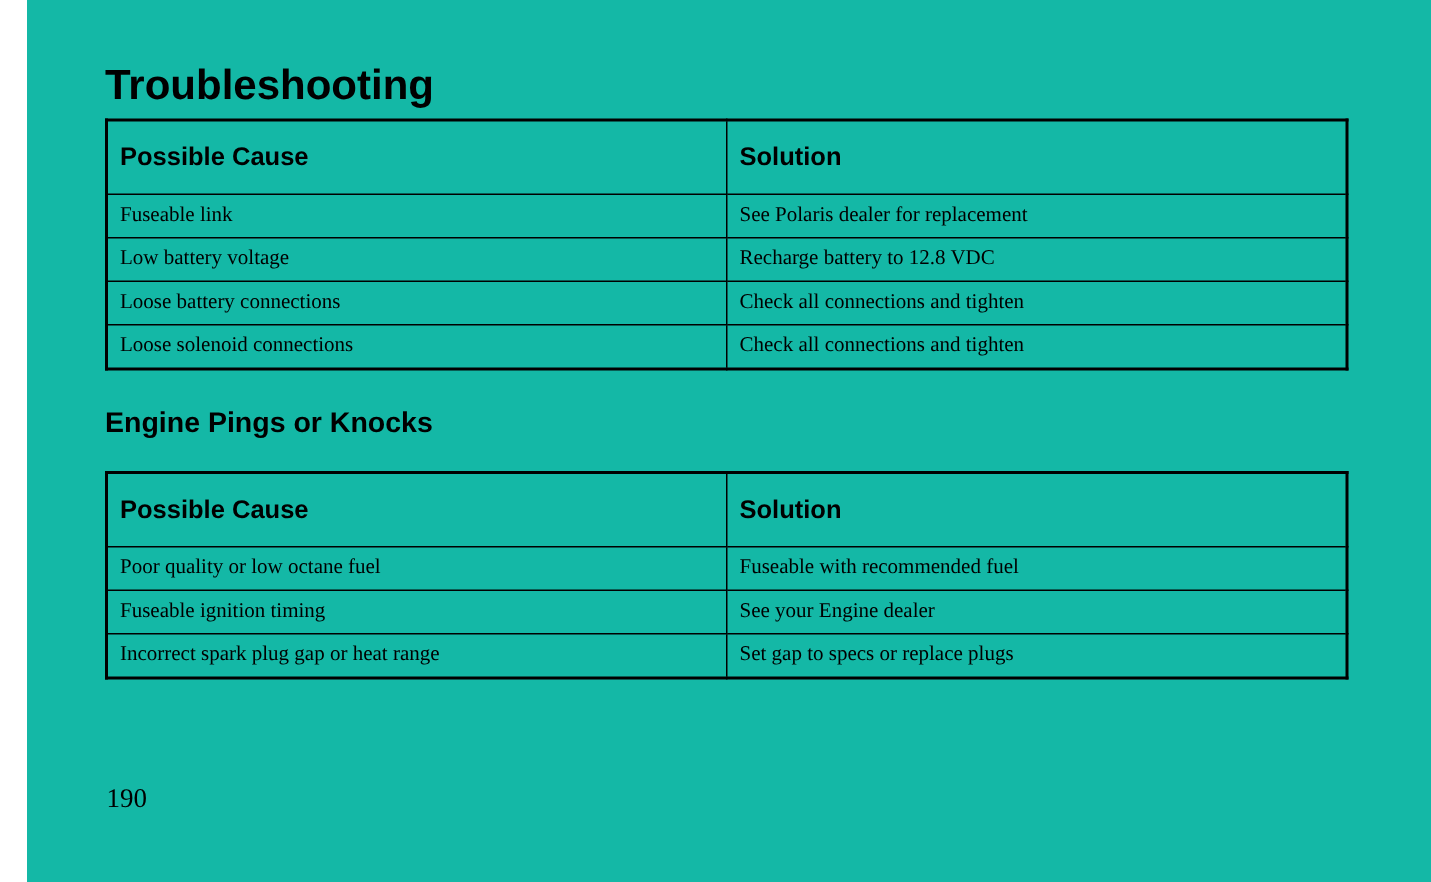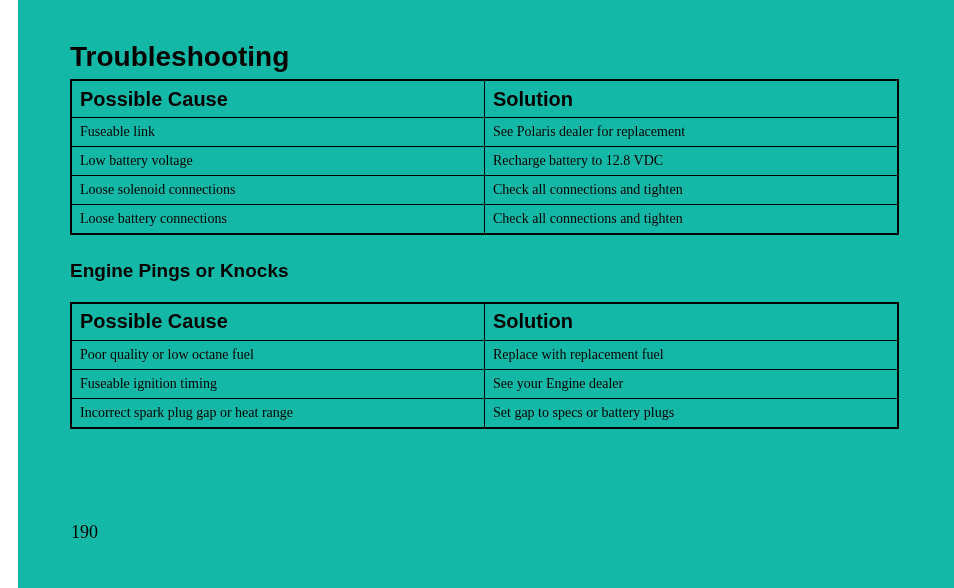--- a/index.html
+++ b/index.html
@@ -54,23 +54,23 @@
     border: 1px solid #000000;
     box-sizing: border-box;
     text-align: left;
     vertical-align: middle;
     padding: 0 8px;
     overflow: hidden;
     white-space: nowrap;
   }
   table.ts-table th {
     font-family: "Liberation Sans", sans-serif;
-    font-size: 20px;
+    font-size: 17px;
     font-weight: bold;
-    height: 38px;
+    height: 50px;
     vertical-align: middle;
   }
   table.ts-table td {
     font-family: "Liberation Serif", serif;
     font-size: 14px;
     font-weight: normal;
     height: 29px;
   }
   .col-cause { width: 50%; }
   .col-solution { width: 50%; }
@@ -101,50 +101,50 @@
     <tbody>
       <tr>
         <td>Fuseable link</td>
         <td>See Polaris dealer for replacement</td>
       </tr>
       <tr>
         <td>Low battery voltage</td>
         <td>Recharge battery to 12.8 VDC</td>
       </tr>
       <tr>
-        <td>Loose solenoid connections</td>
+        <td>Loose battery connections</td>
         <td>Check all connections and tighten</td>
       </tr>
       <tr>
-        <td>Loose battery connections</td>
+        <td>Loose solenoid connections</td>
         <td>Check all connections and tighten</td>
       </tr>
     </tbody>
   </table>
 
   <h2 class="section-heading second">Engine Pings or Knocks</h2>
 
   <table class="ts-table">
     <thead>
       <tr>
         <th class="col-cause">Possible Cause</th>
         <th class="col-solution">Solution</th>
       </tr>
     </thead>
     <tbody>
       <tr>
         <td>Poor quality or low octane fuel</td>
-        <td>Replace with replacement fuel</td>
+        <td>Fuseable with recommended fuel</td>
       </tr>
       <tr>
         <td>Fuseable ignition timing</td>
         <td>See your Engine dealer</td>
       </tr>
       <tr>
         <td>Incorrect spark plug gap or heat range</td>
-        <td>Set gap to specs or battery plugs</td>
+        <td>Set gap to specs or replace plugs</td>
       </tr>
     </tbody>
   </table>
 
   <div class="page-number">190</div>
 
 </div>
 
 </body></html>

